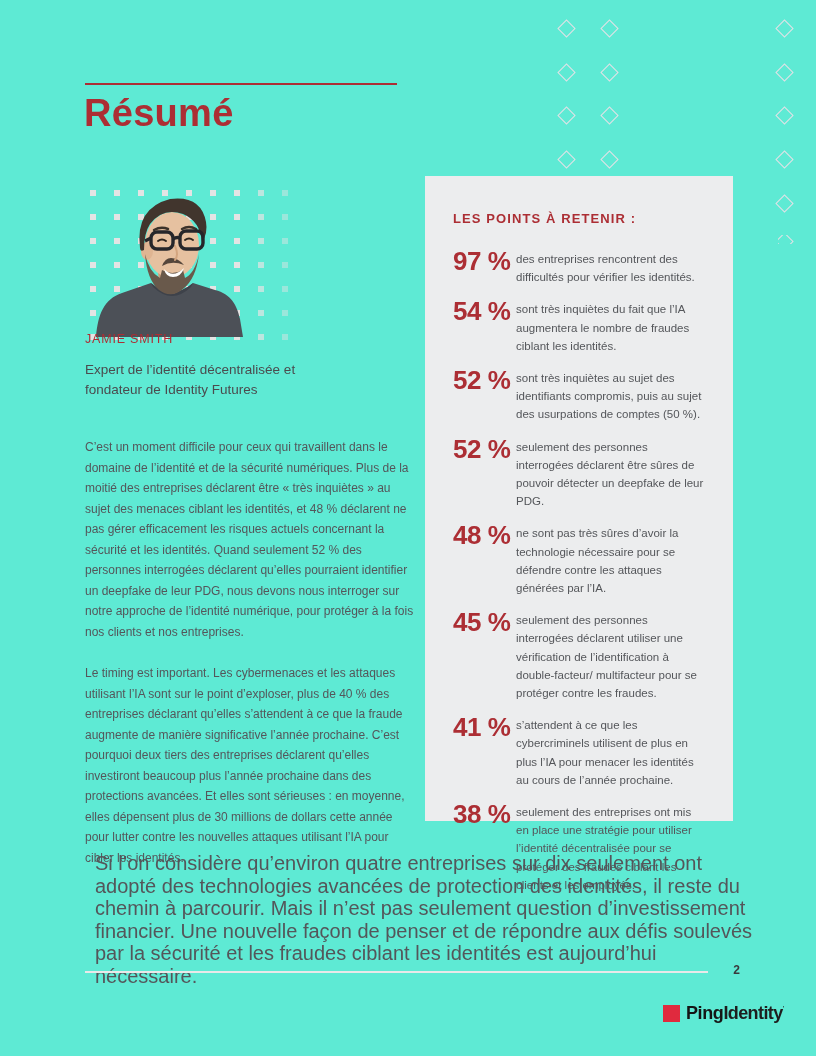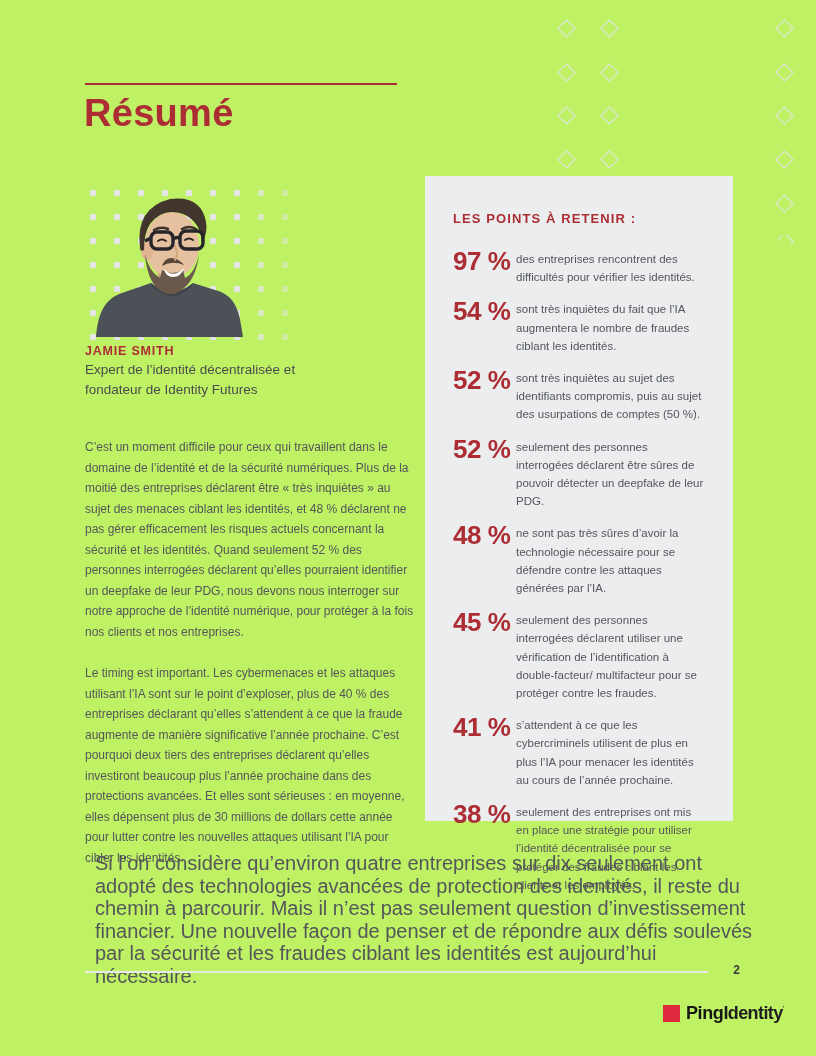--- a/index.html
+++ b/index.html
@@ -6,37 +6,37 @@
     --brand-red:#AC2E34;
     --logo-red:#E02A3E;
     --panel-bg:#ECEDEE;
     --text-gray:#54565A;
     --dot-gray:#E4E4E4;
     --rule-gray:#E9E9E9;
   }
   *{margin:0;padding:0;box-sizing:border-box;}
   html,body{width:816px;height:1056px;background:#fff;overflow:hidden;
     font-family:"Liberation Sans",sans-serif;}
-  .page{position:relative;width:816px;height:1056px;background:#bef264;}
+  .page{position:relative;width:816px;height:1056px;background:#5eead4;}
 
   
   .title-rule{position:absolute;left:85px;top:83px;width:312px;height:2px;background:var(--brand-red);}
   .page-title{position:absolute;left:84px;top:92px;font-size:38px;font-weight:bold;
     letter-spacing:.3px;color:var(--brand-red);}
 
   
   .diamond{position:absolute;width:13px;height:13px;border:1.5px solid #E2E2E6;
     transform:rotate(45deg);background:transparent;}
   .diamond-clip{position:absolute;overflow:hidden;}
 
   
   .photo-area{position:absolute;left:88px;top:188px;width:212px;height:149px;}
   .dot{position:absolute;width:6px;height:6px;background:var(--dot-gray);}
   .photo-svg{position:absolute;left:0;top:0;width:212px;height:149px;}
-  .author-name{position:absolute;left:85px;top:344px;font-size:12.5px;font-weight:bold;
+  .author-name{position:absolute;left:85px;top:332px;font-size:12.5px;font-weight:normal;
     letter-spacing:.8px;color:var(--brand-red);}
   .author-desc1{position:absolute;left:85px;top:362px;font-size:13.5px;color:#4B4B4E;}
   .author-desc2{position:absolute;left:85px;top:382px;font-size:13.5px;color:#4B4B4E;}
 
   
   .body-col{position:absolute;left:85px;top:437px;width:334px;}
   .body-col p{font-size:12px;line-height:20.5px;color:var(--text-gray);}
   .body-col p + p{margin-top:21px;}
 
   

